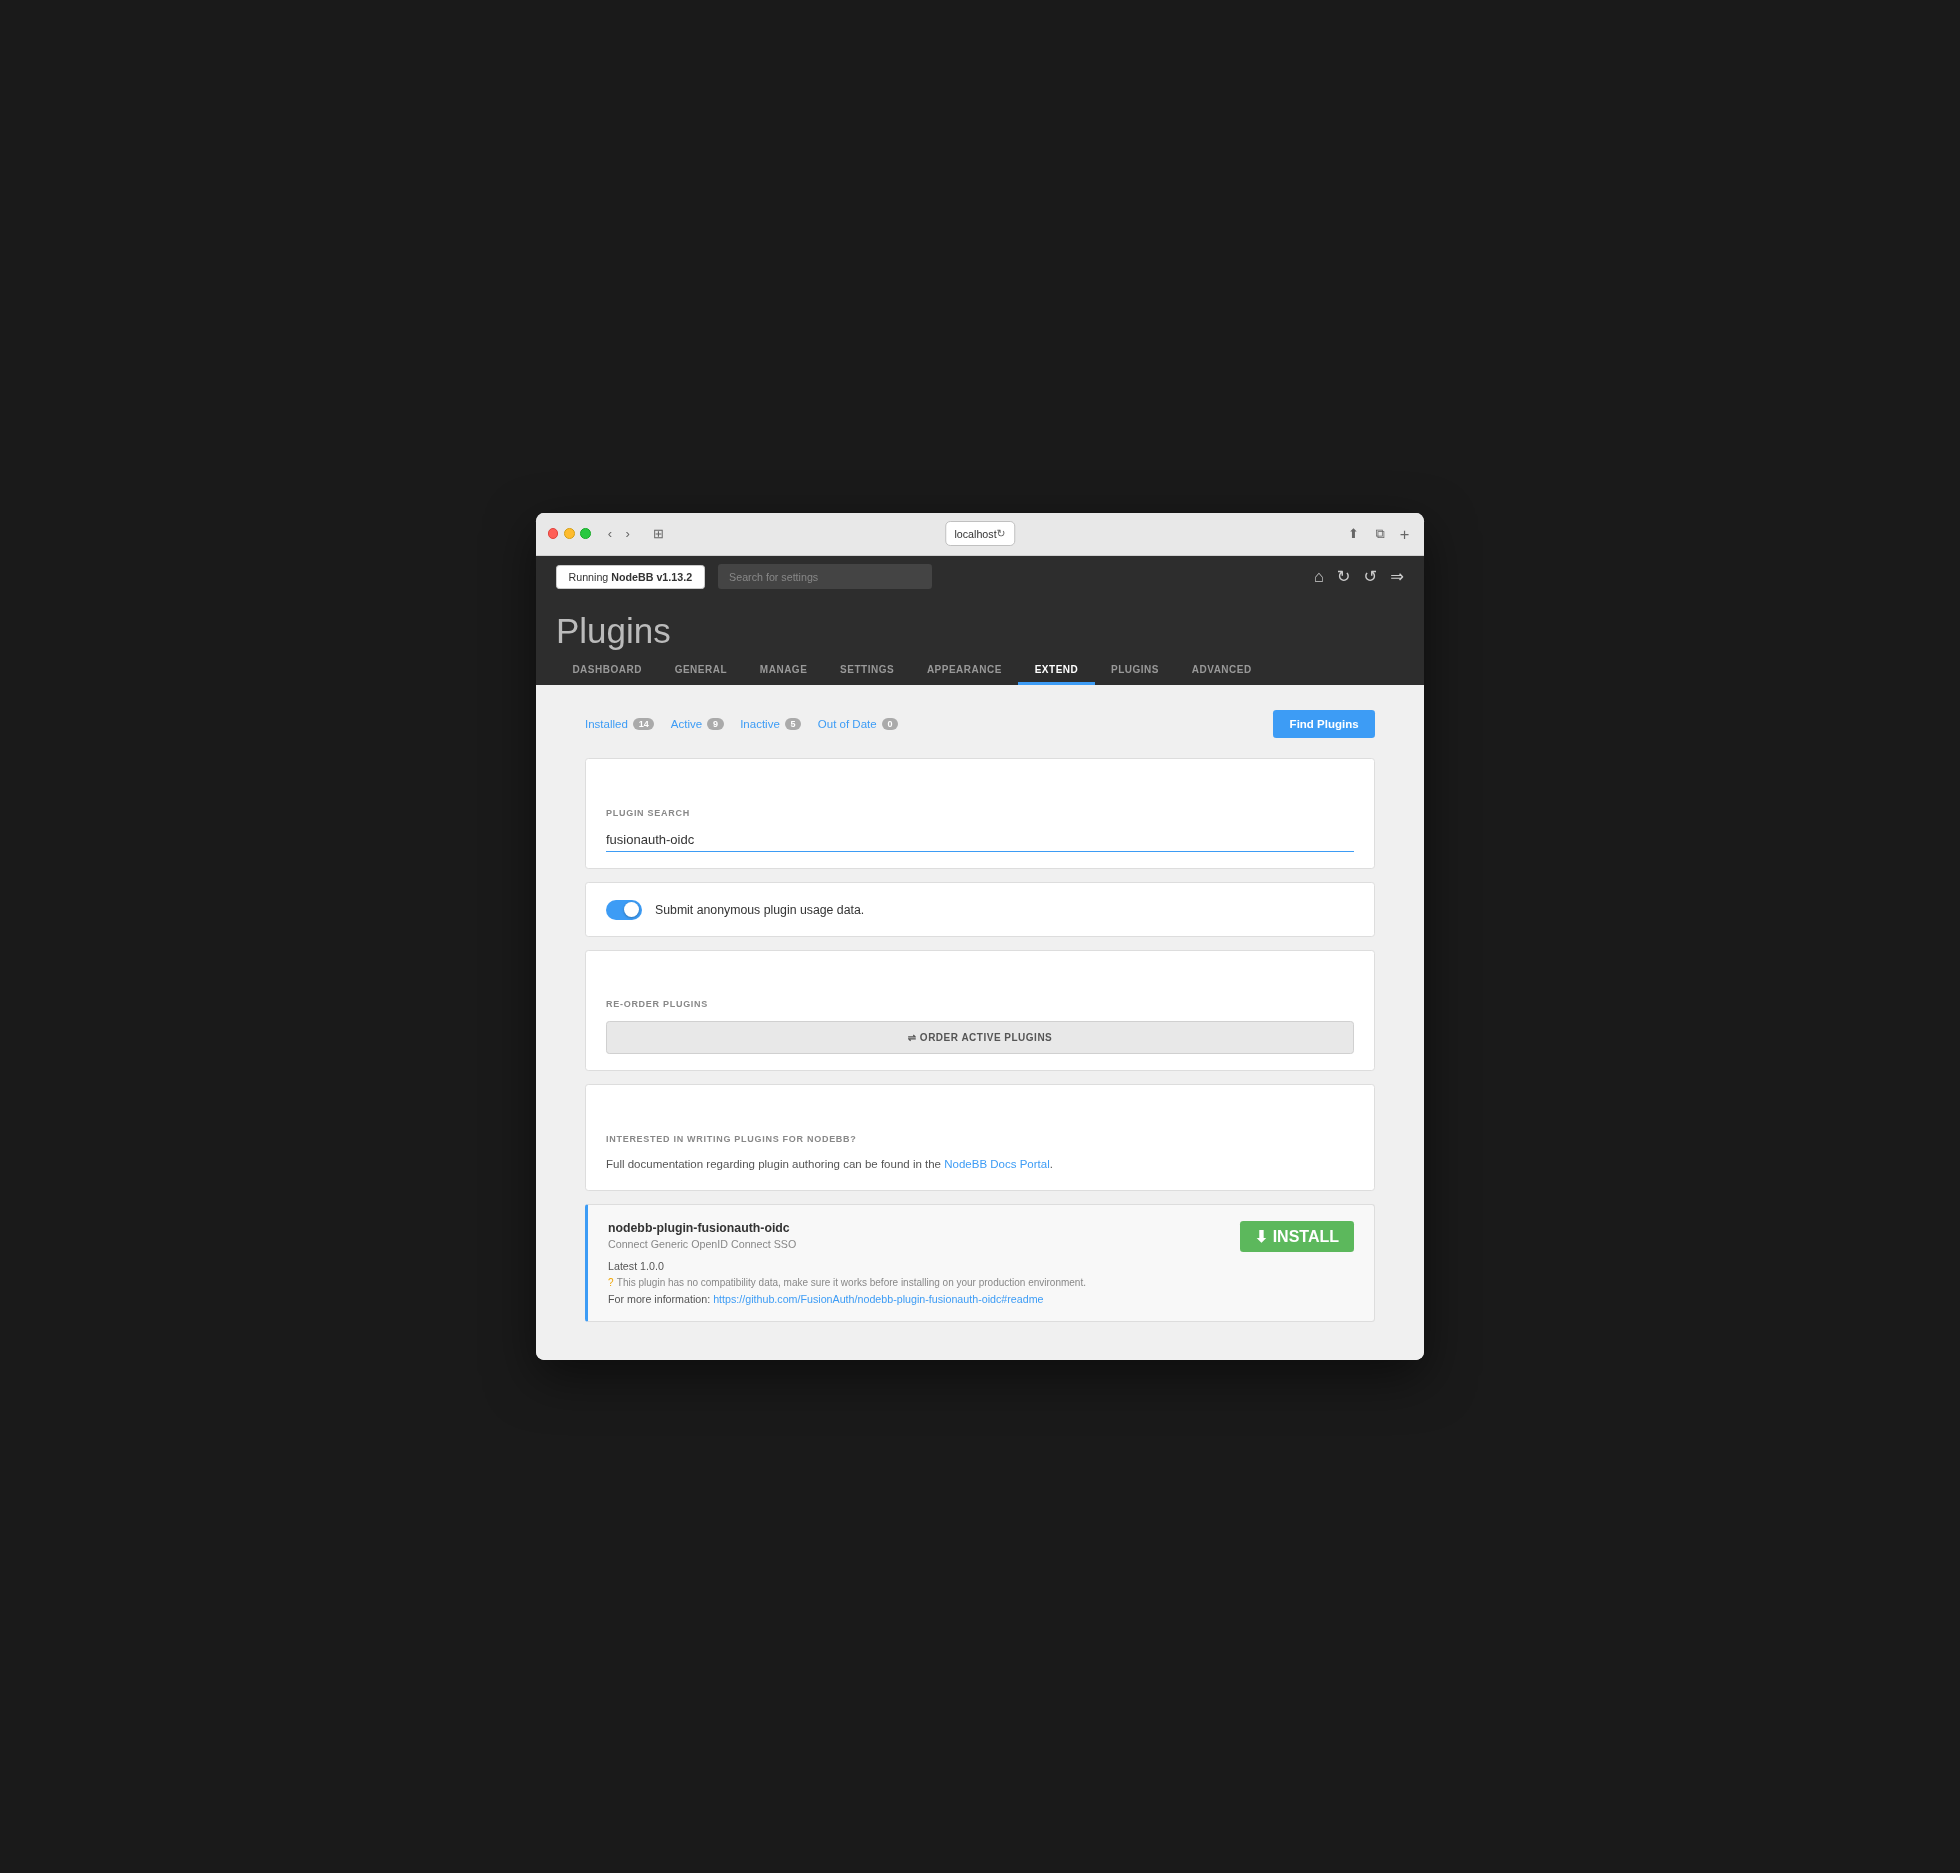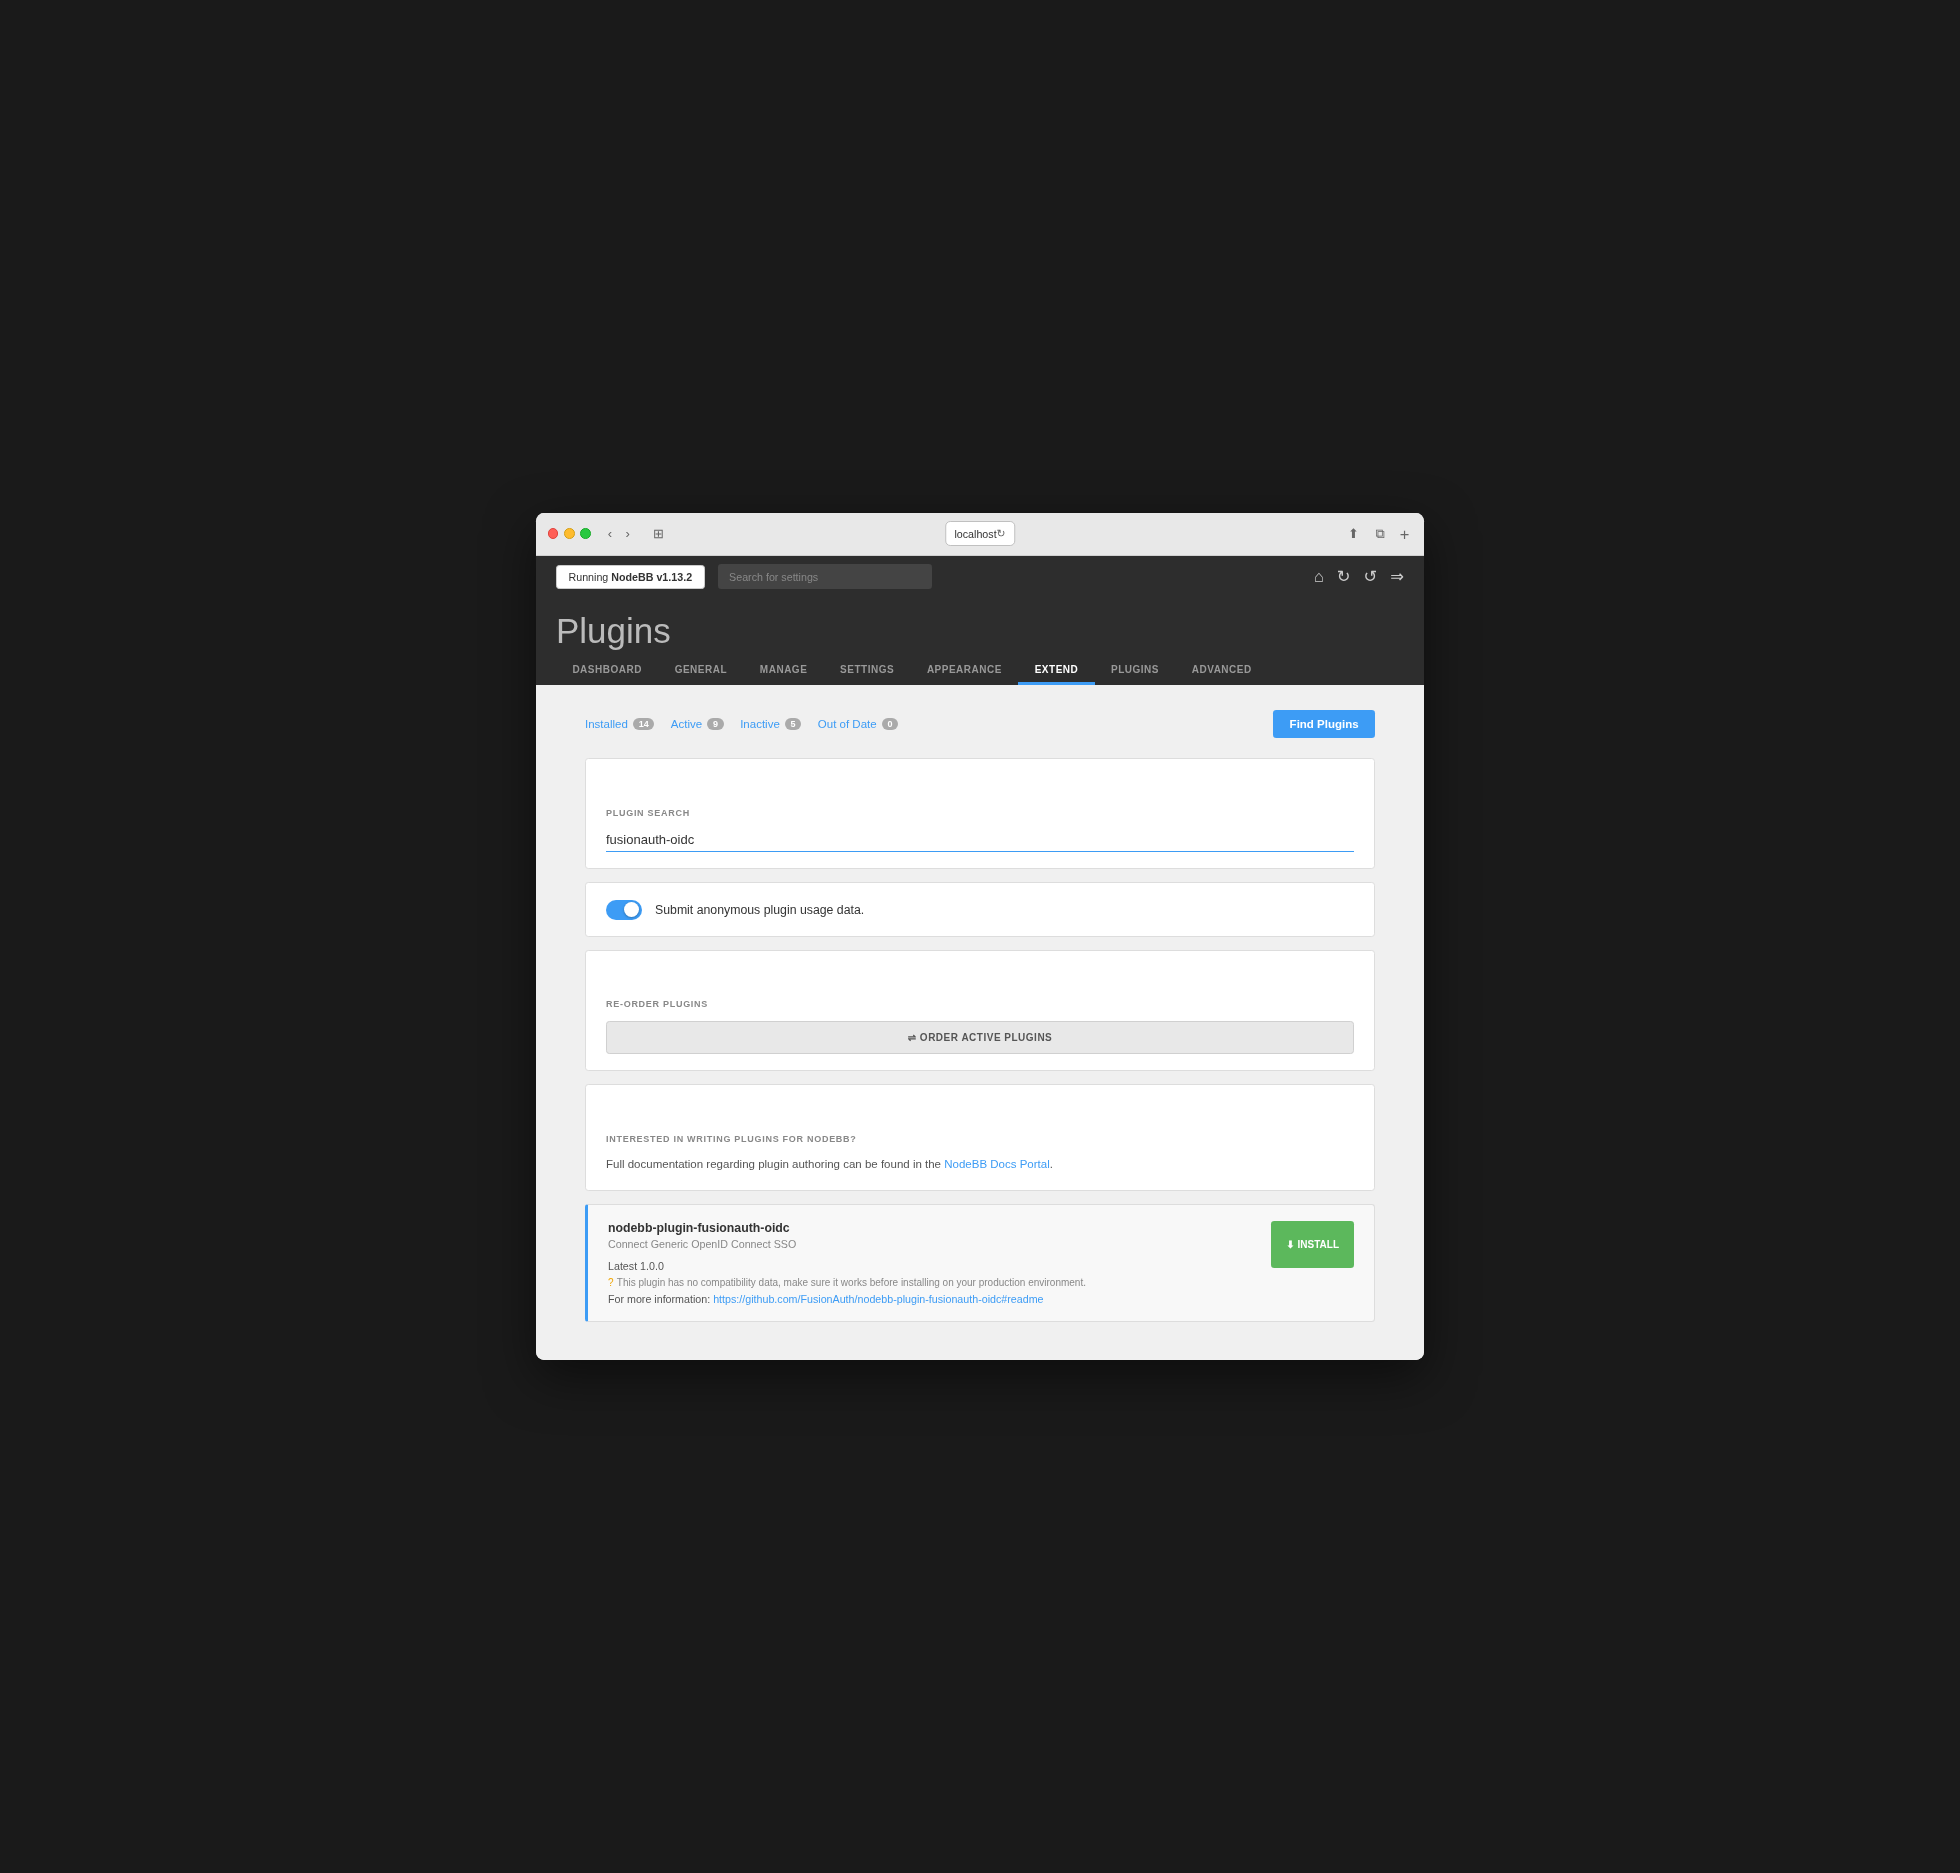--- a/index.html
+++ b/index.html
@@ -393,22 +393,22 @@
     }
     .plugin-more-info a {
       color: #3d9cf5;
       text-decoration: none;
     }
     .install-btn {
       background: #5cb85c;
       color: #fff;
       border: none;
       border-radius: 3.3px;
-      padding: 18px 15px;
-      font-size: 10px;
+      padding: 6px 15px;
+      font-size: 16px;
       font-weight: 600;
       cursor: pointer;
       display: flex;
       align-items: center;
       gap: 5px;
       white-space: nowrap;
       flex-shrink: 0;
     }
   </style>
 </head>

